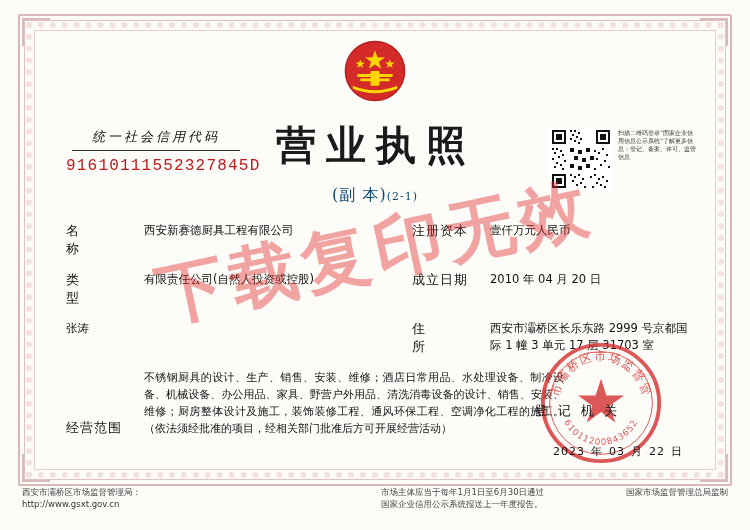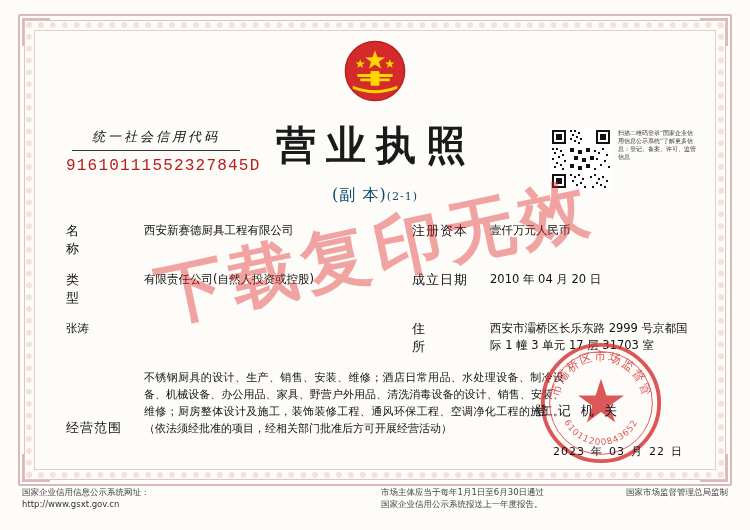--- a/index.html
+++ b/index.html
@@ -437,21 +437,21 @@
   <div class="reg-authority">登 记 机 关</div>
 
   <div class="issue-date">
     <span>2023</span><span>年</span><span>03</span><span>月</span><span>22</span><span>日</span>
   </div>
 
   <div class="watermark">下载复印无效</div>
 
   <div class="footer">
     <div class="f-left">
-      <div>国家企业信用信息公示系统网址：</div>
+      <div>西安市灞桥区市场监督管理局：</div>
       <div class="f-link">http://www.gsxt.gov.cn</div>
     </div>
     <div class="f-mid">
       <div>市场主体应当于每年1月1日至6月30日通过</div>
       <div>国家企业信用公示系统报送上一年度报告。</div>
     </div>
     <div class="f-right">
       <div>国家市场监督管理总局监制</div>
     </div>
   </div>

